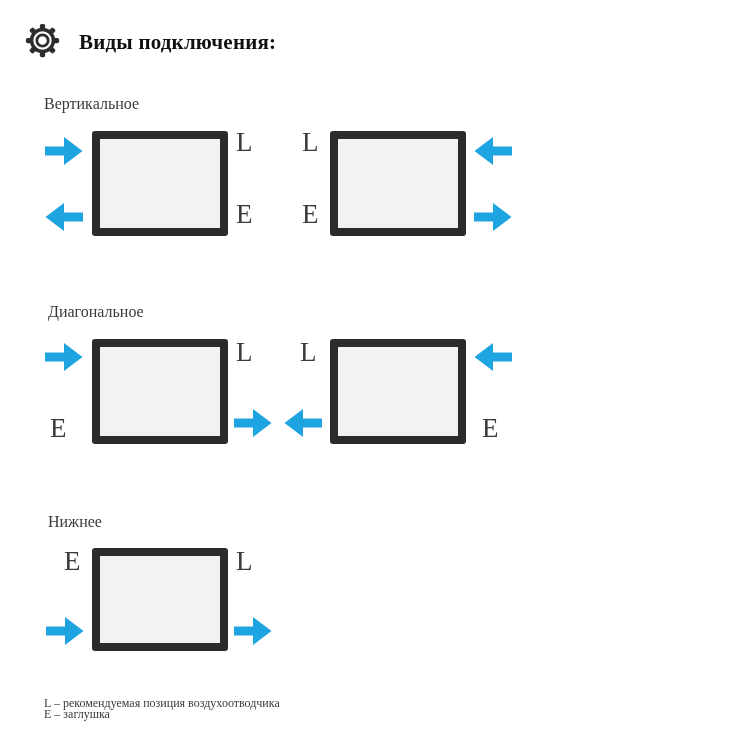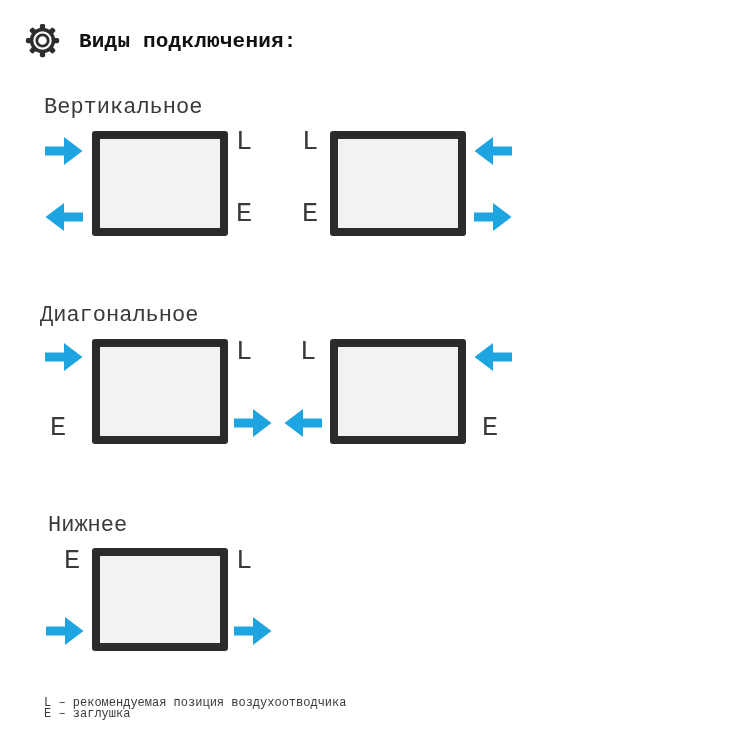--- a/index.html
+++ b/index.html
@@ -1,31 +1,31 @@
 <!DOCTYPE html>
 <html style="--arrow-blue: #1FA4E2; --radiator-border: #2B2B2B; --radiator-fill: #F2F2F2; --text-dark: #3A3A3A; --title-black: #111111;"><head>
 <meta charset="utf-8">
 <style>
   html,body{margin:0;padding:0;background:#ffffff;}
   .canvas{
     position:relative;
     width:750px;height:750px;
     background:#ffffff;
-    font-family:Liberation Mono, monospace;
+    font-family:Liberation Serif, serif;
     overflow:hidden;
   }
   .abs{position:absolute;}
   .title{
     font-size:21px;
     font-weight:bold;
     color:var(--title-black,#111);
     letter-spacing:0.2px;
   }
   .sec-label{
-    font-size:22px;
+    font-size:16px;
     color:var(--text-dark,#3a3a3a);
   }
   .rect{
     width:136px;height:105px;
     box-sizing:border-box;
     background:var(--radiator-fill,#f2f2f2);
     border:8px solid var(--radiator-border,#2b2b2b);
     border-radius:3px;
   }
   .rect.short{height:103px;}
@@ -94,21 +94,21 @@
         </svg>
     </span>
     <span class="abs arrow" style="left:474px;top:202px">
       <svg width="38" height="30" viewBox="0 0 38 30">
           <polygon points="0,10.5 19,10.5 19,1 37.5,15 19,29 19,19.5 0,19.5"></polygon>
         </svg>
     </span>
   </div>
 
   <div>
-    <div class="abs sec-label" style="left:40px;top:303px">Диагональное</div>
+    <div class="abs sec-label" style="left:48px;top:303px">Диагональное</div>
 
     <span class="abs arrow" style="left:45px;top:342px">
       <svg width="38" height="30" viewBox="0 0 38 30">
           <polygon points="0,10.5 19,10.5 19,1 37.5,15 19,29 19,19.5 0,19.5"></polygon>
         </svg>
     </span>
     <span class="abs pin" style="left:50px;top:413px">E</span>
     <div class="abs rect" style="left:92px;top:339px"></div>
     <span class="abs pin" style="left:236px;top:337px">L</span>
     <span class="abs arrow" style="left:234px;top:408px">

